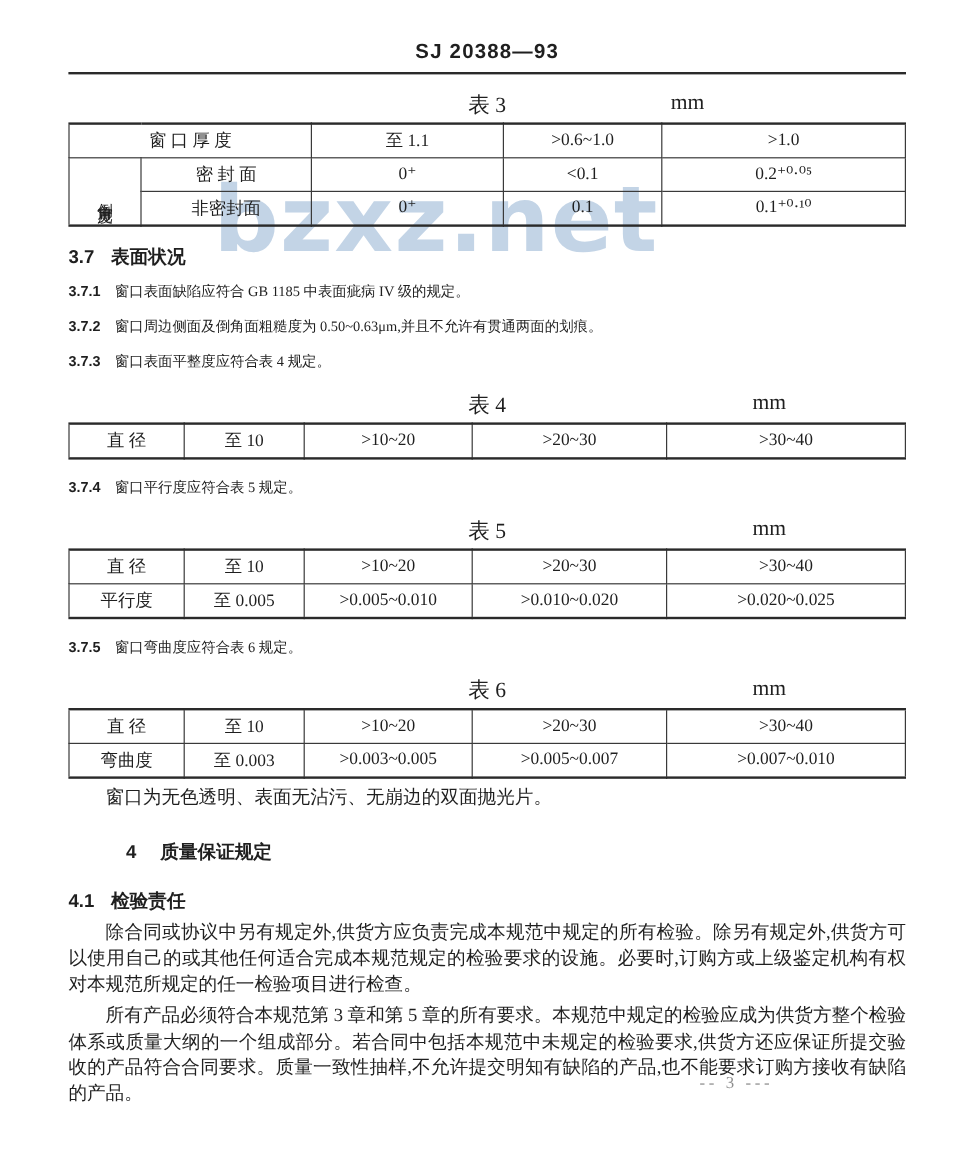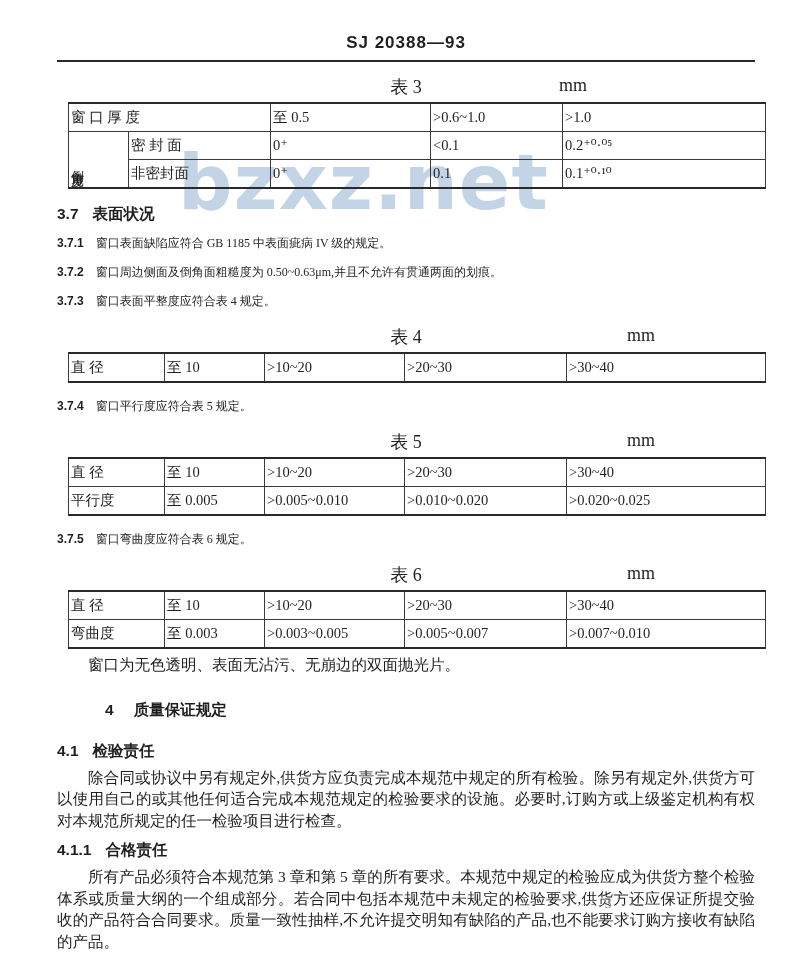--- a/index.html
+++ b/index.html
@@ -17,22 +17,22 @@
   .doc-code{
     margin-top:33px;text-align:center;font-weight:bold;font-size:17px;
     letter-spacing:1px;font-family:"Liberation Sans","DejaVu Sans",sans-serif;
   }
   .header-rule{border:none;border-top:2px solid #2a2a2a;margin:7px 0 0 0;}
   .tbl-cap{position:relative;text-align:center;font-size:18px;margin:13px 0 3px 0;}
   .tbl-cap .unit{position:absolute;right:100px;top:0;}
   .tbl-cap.cap-t3 .unit{right:168px;}
   table.tbl{
     width:100%;border-collapse:collapse;table-layout:fixed;
-    font-size:14.5px;text-align:left;
-    border-top:2.5px solid #2a2a2a;border-bottom:2.5px solid #2a2a2a;margin-left:11px;
+    font-size:14.5px;text-align:center;
+    border-top:2.5px solid #2a2a2a;border-bottom:2.5px solid #2a2a2a;
   }
   table.tbl td{border:1px solid #3a3a3a;padding:4px 2px;height:19px;}
   table.tbl tr:first-child td{border-top:none;}
   table.tbl tr:last-child td{border-bottom:none;}
   table.tbl td:first-child{border-left:1px solid #3a3a3a;}
   .t3 .c1{width:60px;} .t3 .c2{width:142px;} .t3 .c3{width:160px;} .t3 .c4{width:132px;}
   .t456 .c1{width:96px;} .t456 .c2{width:100px;} .t456 .c3{width:140px;} .t456 .c4{width:162px;}
   td.vertcell{padding:0;}
   .vtext{
     writing-mode:vertical-rl;text-orientation:upright;
@@ -69,21 +69,21 @@
     <colgroup>
         <col class="c1">
         <col class="c2">
         <col class="c3">
         <col class="c4">
         <col class="c5">
       </colgroup>
     <tbody>
       <tr>
         <td colspan="2">窗  口  厚  度</td>
-        <td>至 0.5</td>
+        <td>至 1.1</td>
         <td>&gt;0.6~1.0</td>
         <td>&gt;1.0</td>
       </tr>
       <tr>
         <td rowspan="2" class="vertcell">
           <span class="vtext">倒角宽度</span>
         </td>
         <td>密 封 面</td>
         <td>0⁺</td>
         <td>&lt;0.1</td>
@@ -206,20 +206,17 @@
 
   <div class="h h4">
     <span class="hnum hnum-wide">4</span><span>质量保证规定</span>
   </div>
 
   <div class="h" style="margin-top:20px;">
     <span class="hnum">4.1</span><span>检验责任</span>
   </div>
   <div class="para">除合同或协议中另有规定外,供货方应负责完成本规范中规定的所有检验。除另有规定外,供货方可以使用自己的或其他任何适合完成本规范规定的检验要求的设施。必要时,订购方或上级鉴定机构有权对本规范所规定的任一检验项目进行检查。</div>
 
-  <div class="h" style="margin-top:9px;">
-    <span class="hnum">4.1.1</span><span>合格责任</span>
-  </div>
   <div class="para">所有产品必须符合本规范第 3 章和第 5 章的所有要求。本规范中规定的检验应成为供货方整个检验体系或质量大纲的一个组成部分。若合同中包括本规范中未规定的检验要求,供货方还应保证所提交验收的产品符合合同要求。质量一致性抽样,不允许提交明知有缺陷的产品,也不能要求订购方接收有缺陷的产品。</div>
 
 </div>
 
 <div class="footer-page">-- 3 ---</div>
 
 </body></html>

